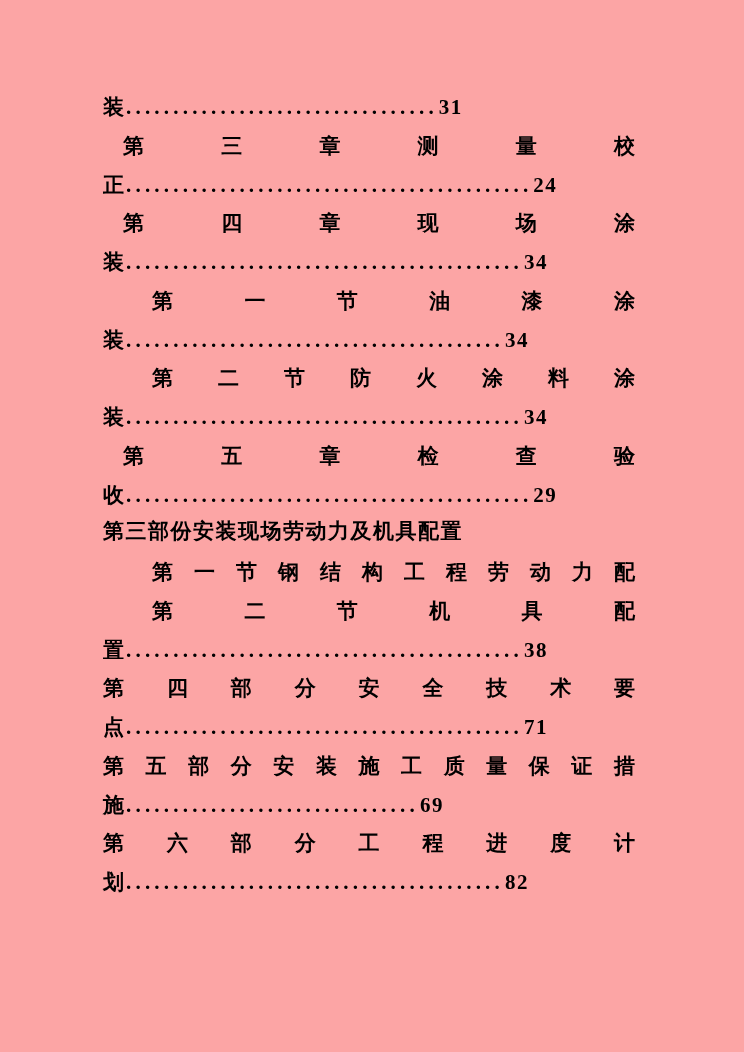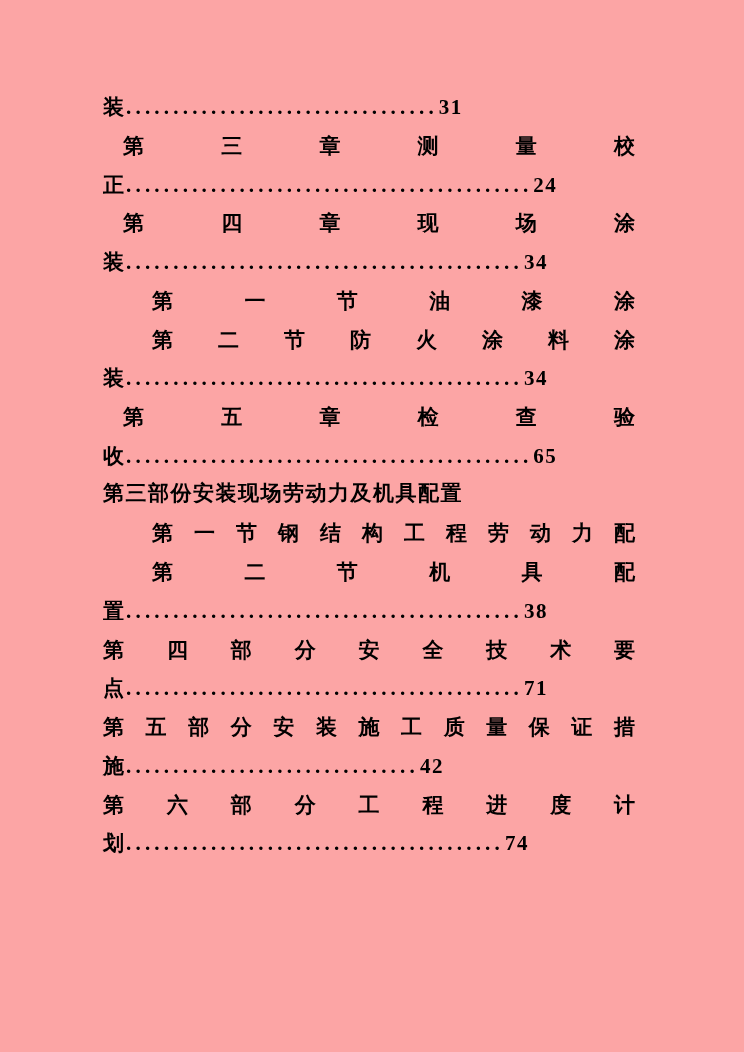--- a/index.html
+++ b/index.html
@@ -67,20 +67,21 @@
 
     <div class="line title ind-sec">
         <span>第</span>
         <span>一</span>
         <span>节</span>
         <span>油</span>
         <span>漆</span>
         <span>涂</span>
       </div>
 
+    <div class="line leader"><span class="lbl">装</span><span class="dots">........................................</span><span class="pg">34</span></div>
 
     <div class="line title ind-sec">
         <span>第</span>
         <span>二</span>
         <span>节</span>
         <span>防</span>
         <span>火</span>
         <span>涂</span>
         <span>料</span>
         <span>涂</span>
@@ -90,21 +91,21 @@
 
     <div class="line title ind-ch">
         <span>第</span>
         <span>五</span>
         <span>章</span>
         <span>检</span>
         <span>查</span>
         <span>验</span>
       </div>
 
-    <div class="line leader"><span class="lbl">收</span><span class="dots">...........................................</span><span class="pg">65</span></div>
+    <div class="line leader"><span class="lbl">收</span><span class="dots">...........................................</span><span class="pg">29</span></div>
 
     <div class="line plain">第三部份安装现场劳动力及机具配置</div>
 
     <div class="line title ind-sec">
         <span>第</span>
         <span>一</span>
         <span>节</span>
         <span>钢</span>
         <span>结</span>
         <span>构</span>
@@ -151,30 +152,30 @@
         <span>装</span>
         <span>施</span>
         <span>工</span>
         <span>质</span>
         <span>量</span>
         <span>保</span>
         <span>证</span>
         <span>措</span>
       </div>
 
-    <div class="line leader"><span class="lbl">施</span><span class="dots">...............................</span><span class="pg">42</span></div>
+    <div class="line leader"><span class="lbl">施</span><span class="dots">...............................</span><span class="pg">69</span></div>
 
     <div class="line title">
         <span>第</span>
         <span>六</span>
         <span>部</span>
         <span>分</span>
         <span>工</span>
         <span>程</span>
         <span>进</span>
         <span>度</span>
         <span>计</span>
       </div>
 
-    <div class="line leader"><span class="lbl">划</span><span class="dots">........................................</span><span class="pg">74</span></div>
+    <div class="line leader"><span class="lbl">划</span><span class="dots">........................................</span><span class="pg">82</span></div>
 
   </div>
 </div>
 
 </body></html>

